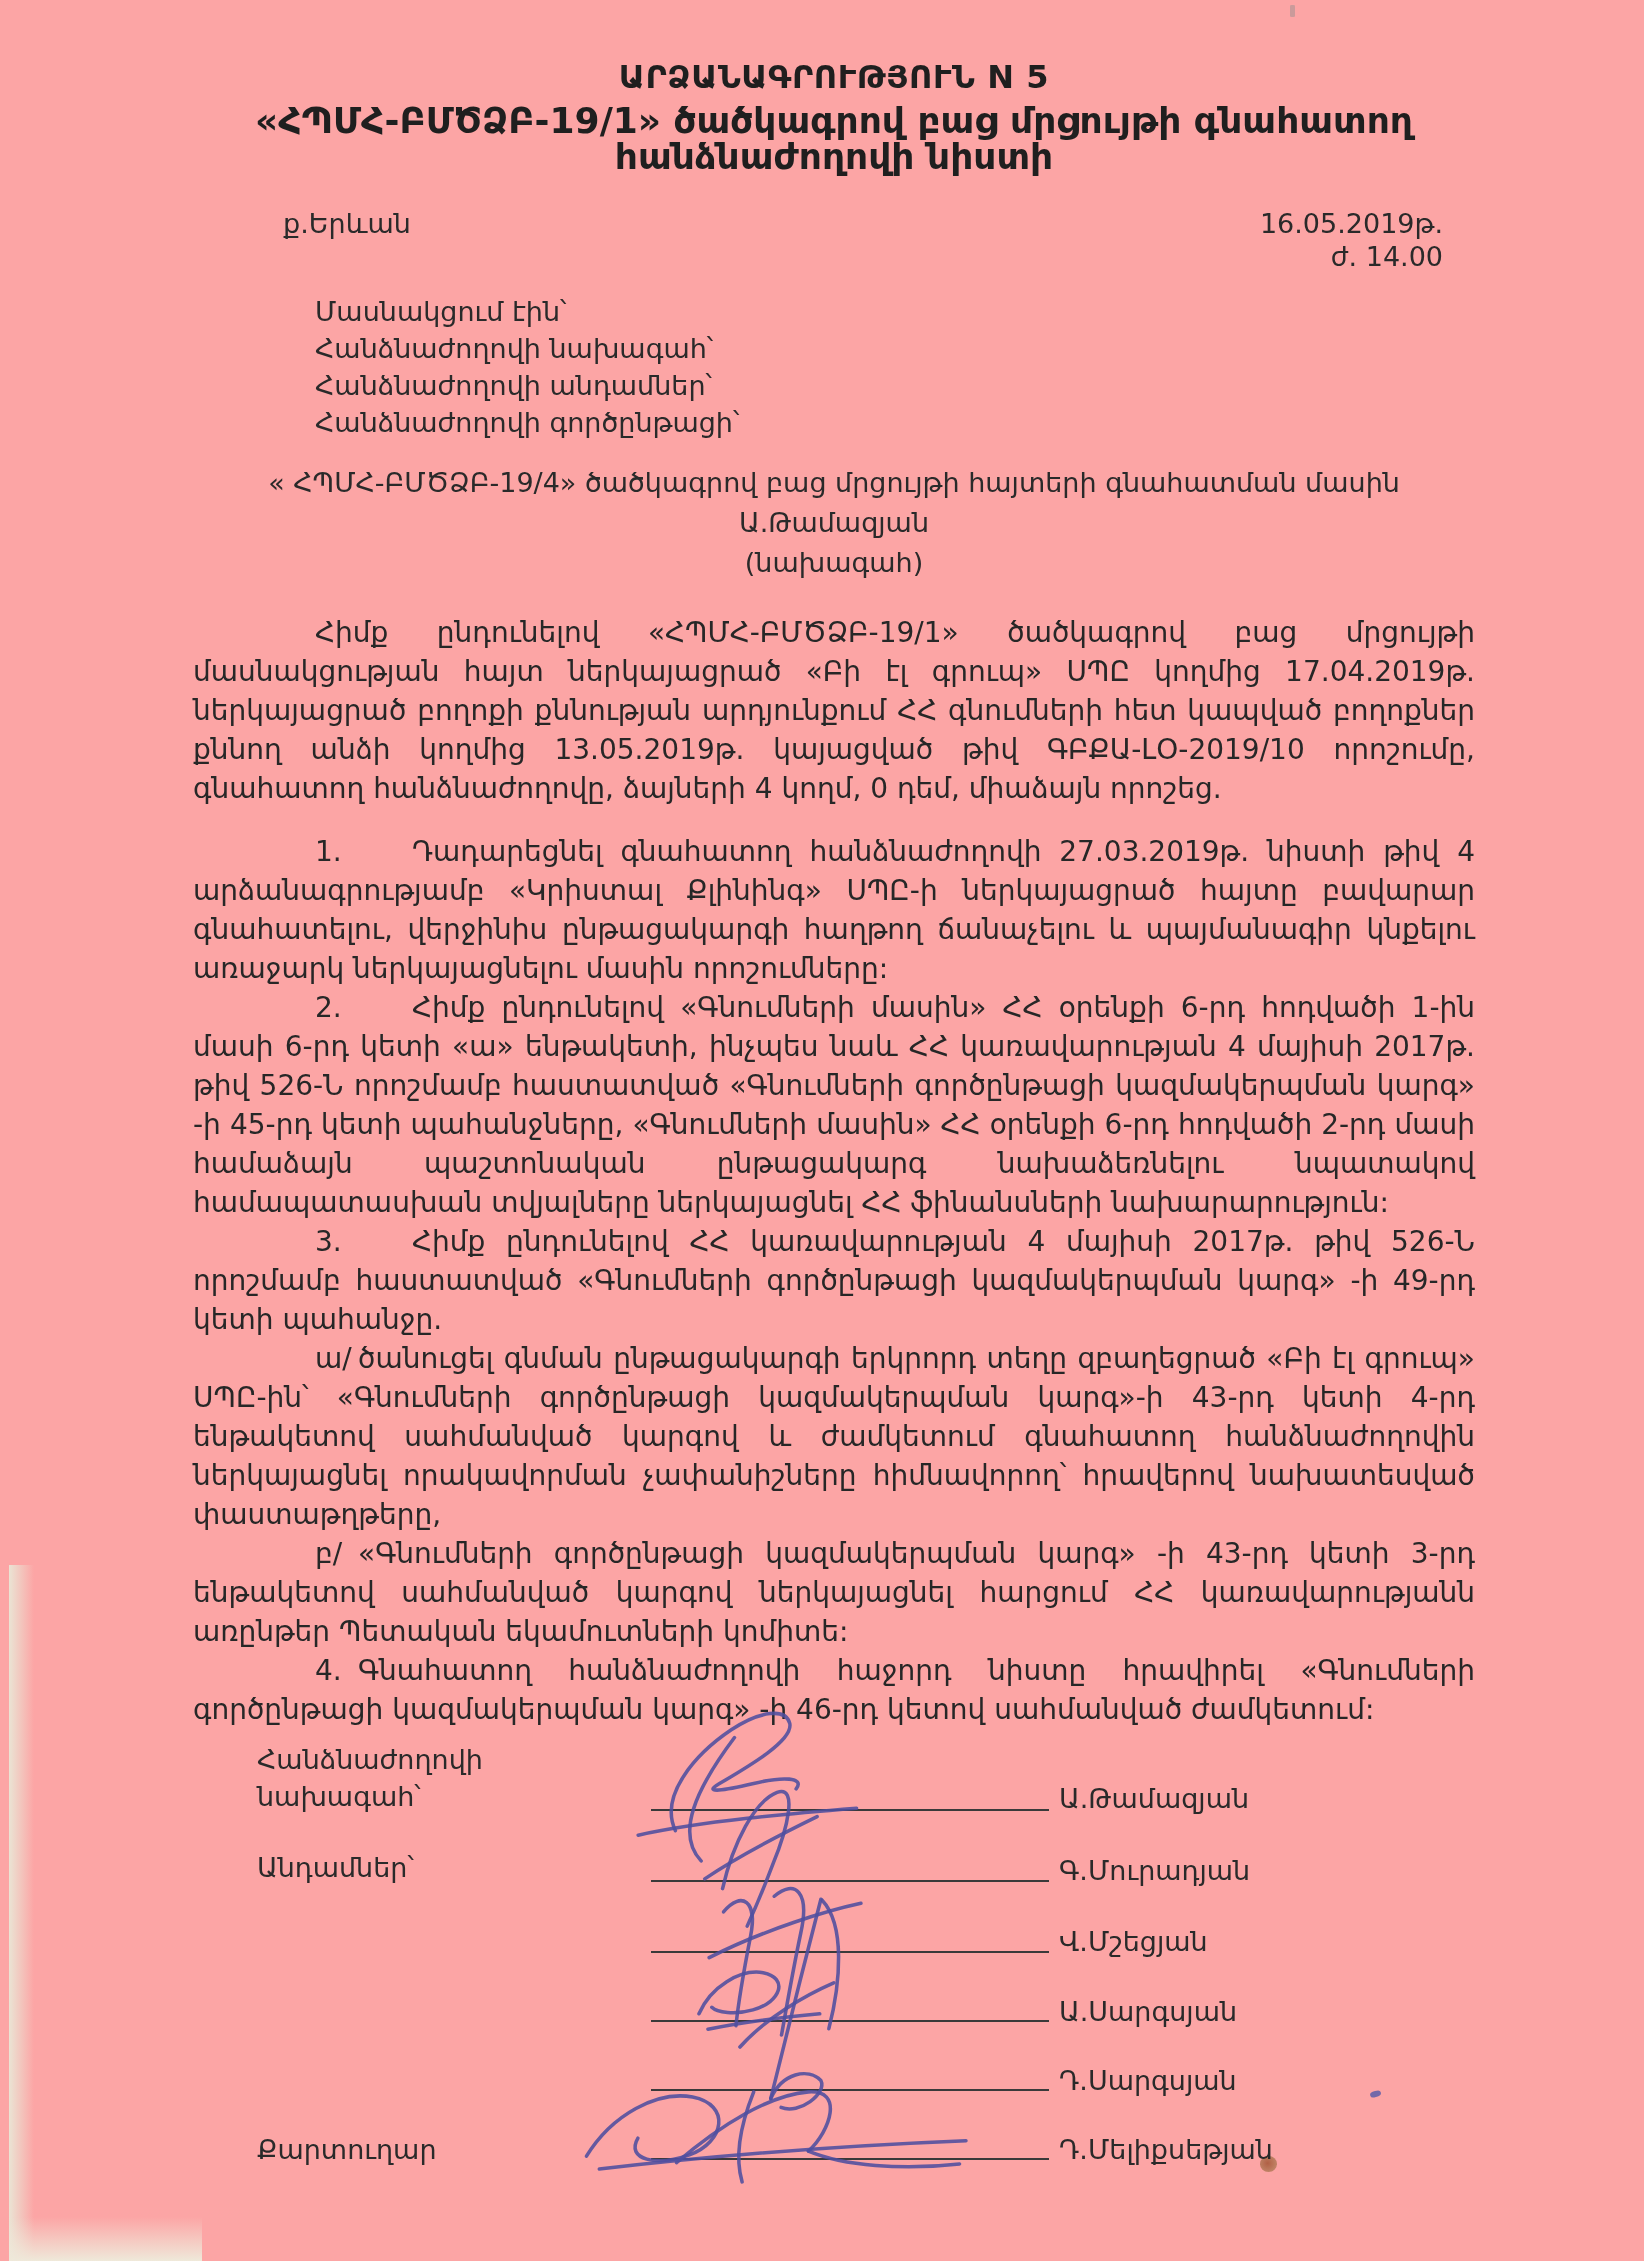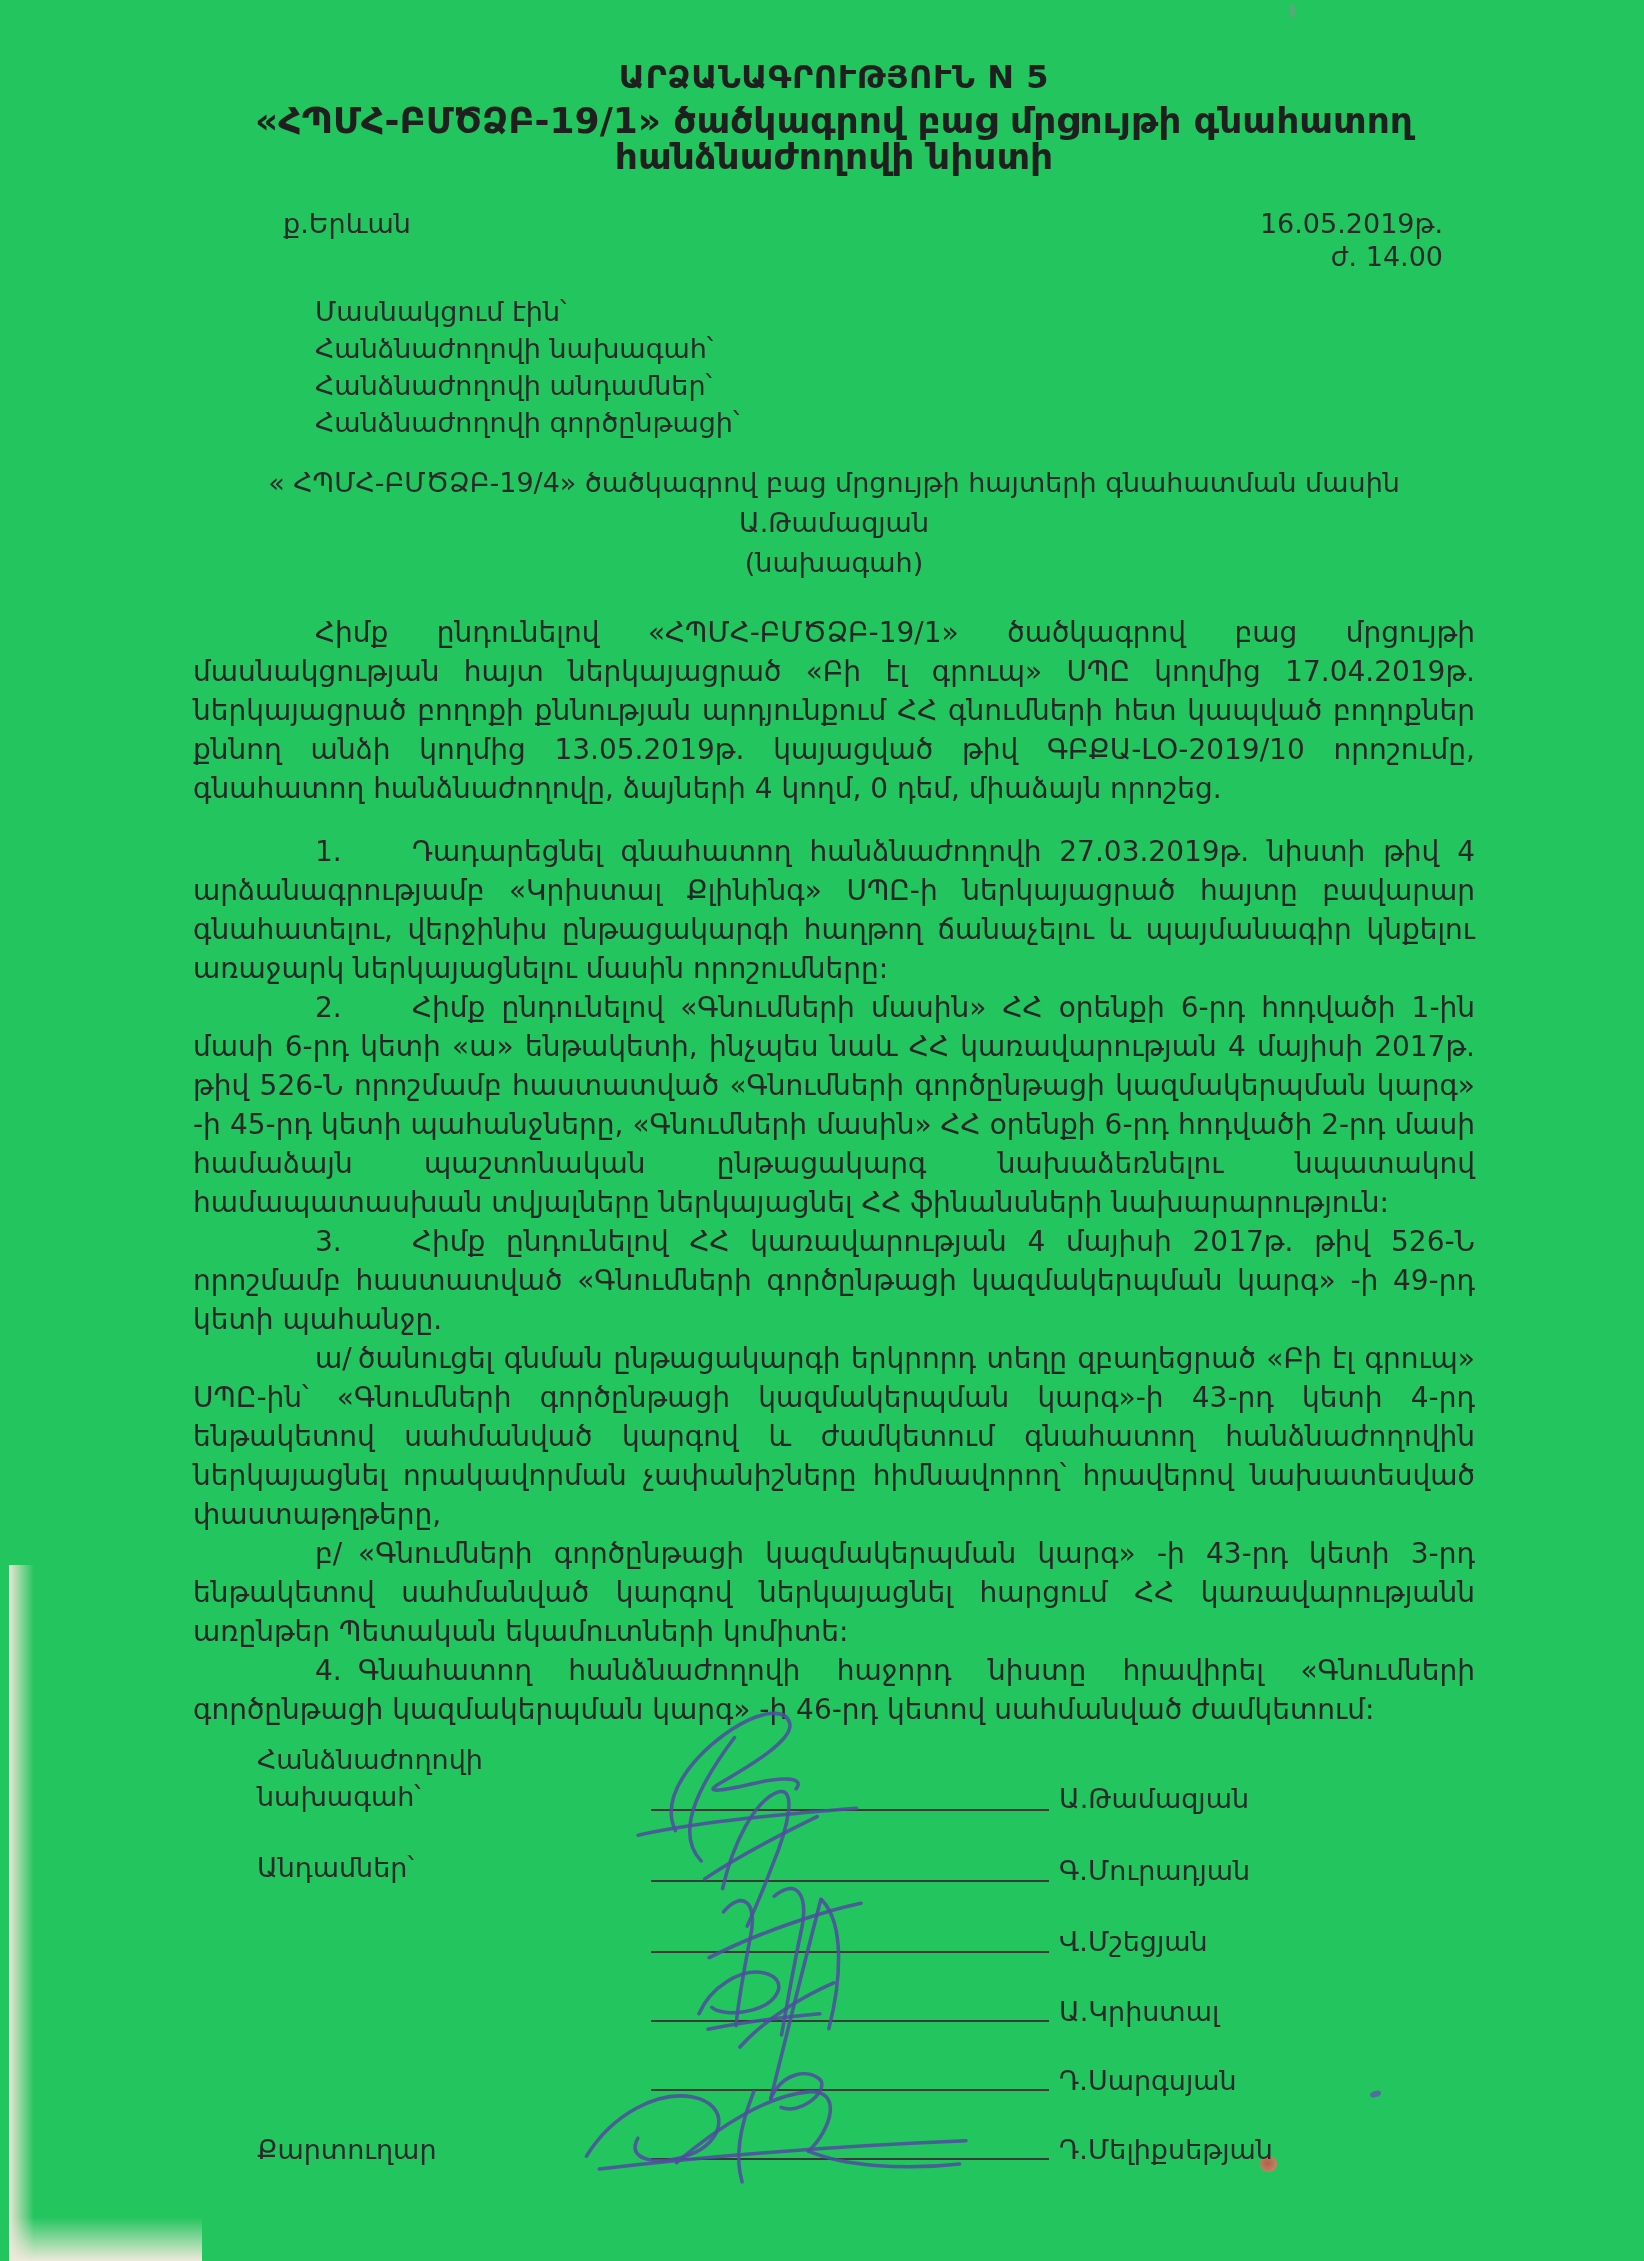--- a/index.html
+++ b/index.html
@@ -1,20 +1,20 @@
 <!DOCTYPE html>
 <html lang="hy" style="font-size:10.3px"><head>
 <meta charset="utf-8">
 <style>
   * { margin:0; padding:0; box-sizing:border-box; }
   html,body { background:#fcfcf9; }
   .page {
     position:relative;
     width:1644px; height:2261px;
-    background:#22c55e;
+    background:#fca5a5;
     overflow:hidden;
     font-family:"DejaVu Sans", sans-serif;
     color:#2a2a2a;
     padding:57px 169px 0 193px;
   }
   
   .title {
     text-align:center; font-size:32px; font-weight:bold;
     letter-spacing:0.6px; color:#1f1f1f; line-height:40px;
   }
@@ -138,21 +138,21 @@
     <div class="sig-line" style="top:71px;"></div>
     <div class="sig-line" style="top:142px;"></div>
     <div class="sig-line" style="top:213px;"></div>
     <div class="sig-line" style="top:282px;"></div>
     <div class="sig-line" style="top:351px;"></div>
     <div class="sig-line" style="top:420px;"></div>
 
     <div class="sig-name" style="top:45px;">Ա.Թամազյան</div>
     <div class="sig-name" style="top:117px;">Գ.Մուրադյան</div>
     <div class="sig-name" style="top:188px;">Վ.Մշեցյան</div>
-    <div class="sig-name" style="top:258px;">Ա.Կրիստալ</div>
+    <div class="sig-name" style="top:258px;">Ա.Սարգսյան</div>
     <div class="sig-name" style="top:327px;">Դ.Սարգսյան</div>
     <div class="sig-name" style="top:396px;">Դ.Մելիքսեթյան</div>
 
     <svg class="scribble" style="left:406px; top:-39px;" width="271" height="167" viewBox="0 0 420 260">
       <path d="M118,205 C92,150 150,85 205,48 C250,18 290,14 296,38 C302,64 234,104 186,132 C158,148 196,142 238,132 C286,120 320,122 306,140"></path>
       <path d="M60,212 C160,190 300,178 400,170"></path>
       <path d="M210,60 C150,140 118,210 158,252"></path>
     </svg>
 
     <svg class="scribble" style="left:464px; top:32px; transform:rotate(-6deg);" width="180" height="161" viewBox="0 0 280 250">

